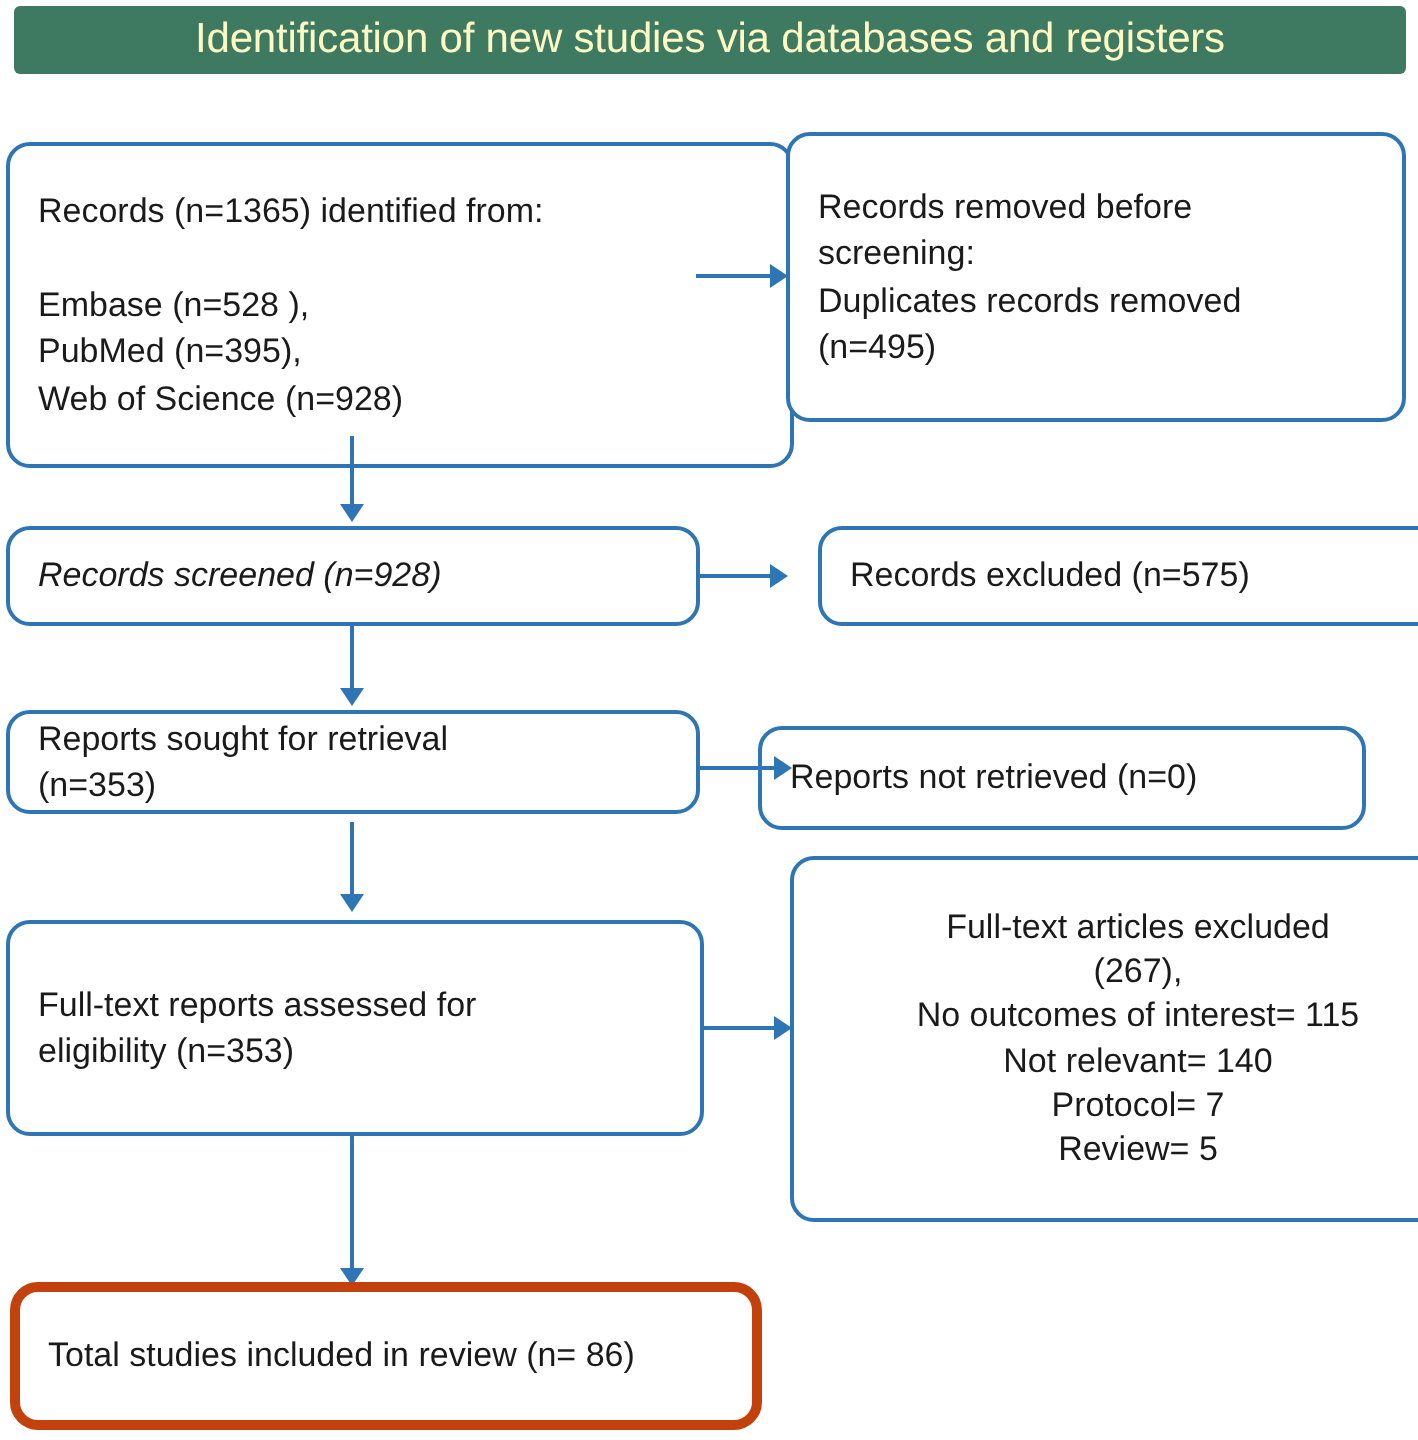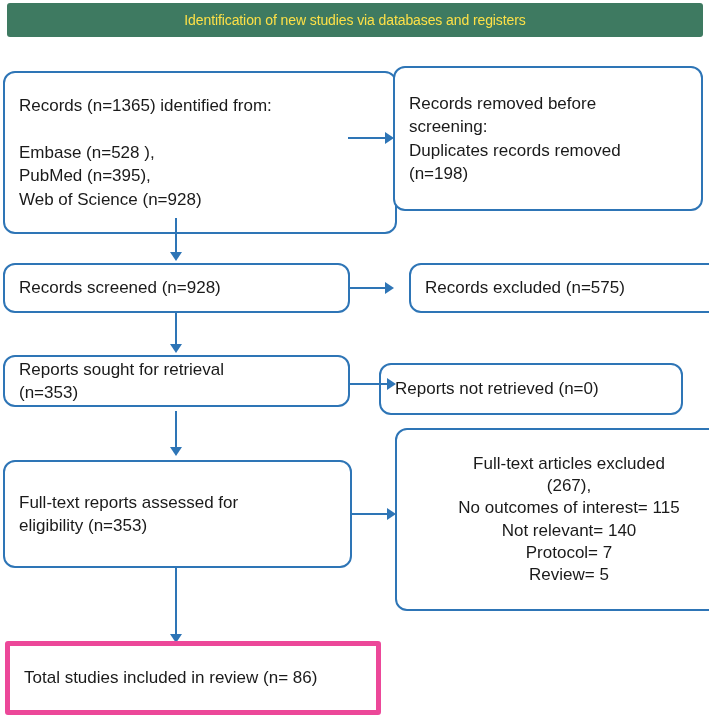--- a/index.html
+++ b/index.html
@@ -24,38 +24,38 @@
     width: 696px;
     height: 34px;
     background: #3E7A61;
     border-radius: 3px;
     display: flex;
     align-items: center;
     justify-content: center;
     box-sizing: border-box;
   }
   .banner-text {
-    color: #fde047;
-    font-size: 14px;
+    color: #fef9c3;
+    font-size: 21px;
     letter-spacing: -0.1px;
     white-space: nowrap;
   }
   .box {
     position: absolute;
     box-sizing: border-box;
     background: #ffffff;
     border: 2px solid #2E75B6;
     border-radius: 12px;
     display: flex;
     align-items: center;
     padding: 0 14px;
   }
   .box.accent {
-    border: 5px solid #ec4899;
-    border-radius: 3px;
+    border: 5px solid #c2410c;
+    border-radius: 14px;
   }
   .box-text {
     font-size: 17px;
     line-height: 1.38;
     color: #1a1a1a;
     white-space: pre-line;
   }
   .box-text.center {
     width: 100%;
     text-align: center;
@@ -103,30 +103,30 @@
 
 Embase (n=528 ),
 PubMed (n=395),
 Web of Science (n=928)</span>
   </div>
 
   <div class="box" style="left:393px; top:66px; width:310px; height:145px;">
     <span class="box-text">Records removed before
 screening:
 Duplicates records removed
-(n=198)</span>
+(n=495)</span>
   </div>
 
   <div class="hline" style="left:348px; top:137px; width:37px;"></div>
   <div class="arrow-right" style="left:385px; top:132px;"></div>
 
   <div class="vline" style="left:175px; top:218px; height:36px;"></div>
   <div class="arrow-down" style="left:170px; top:252px;"></div>
 
-  <div class="box" style="left:3px; top:263px; width:347px; height:50px;">
+  <div class="box" style="left:3px; top:263px; width:347px; height:50px;font-style:italic;">
     <span class="box-text">Records screened (n=928)</span>
   </div>
 
   <div class="box" style="left:393px; top:263px; width:312px; height:50px;margin-left:16px;">
     <span class="box-text">Records excluded (n=575)</span>
   </div>
 
   <div class="hline" style="left:350px; top:287px; width:35px;"></div>
   <div class="arrow-right" style="left:385px; top:282px;"></div>
 

